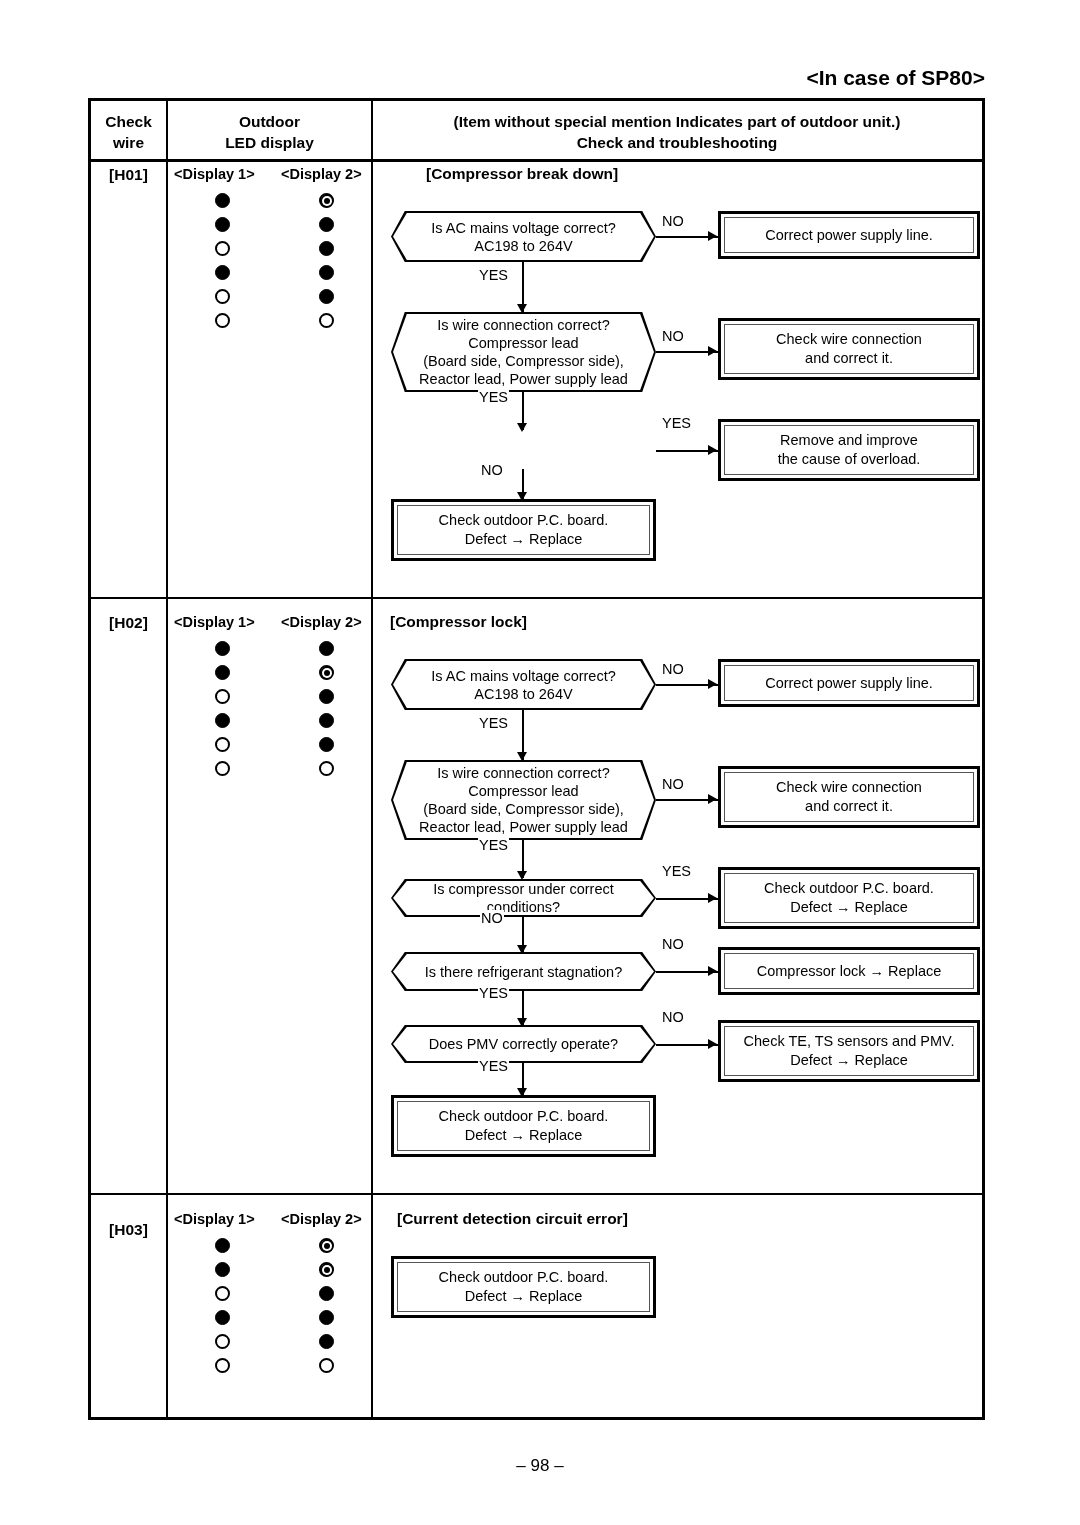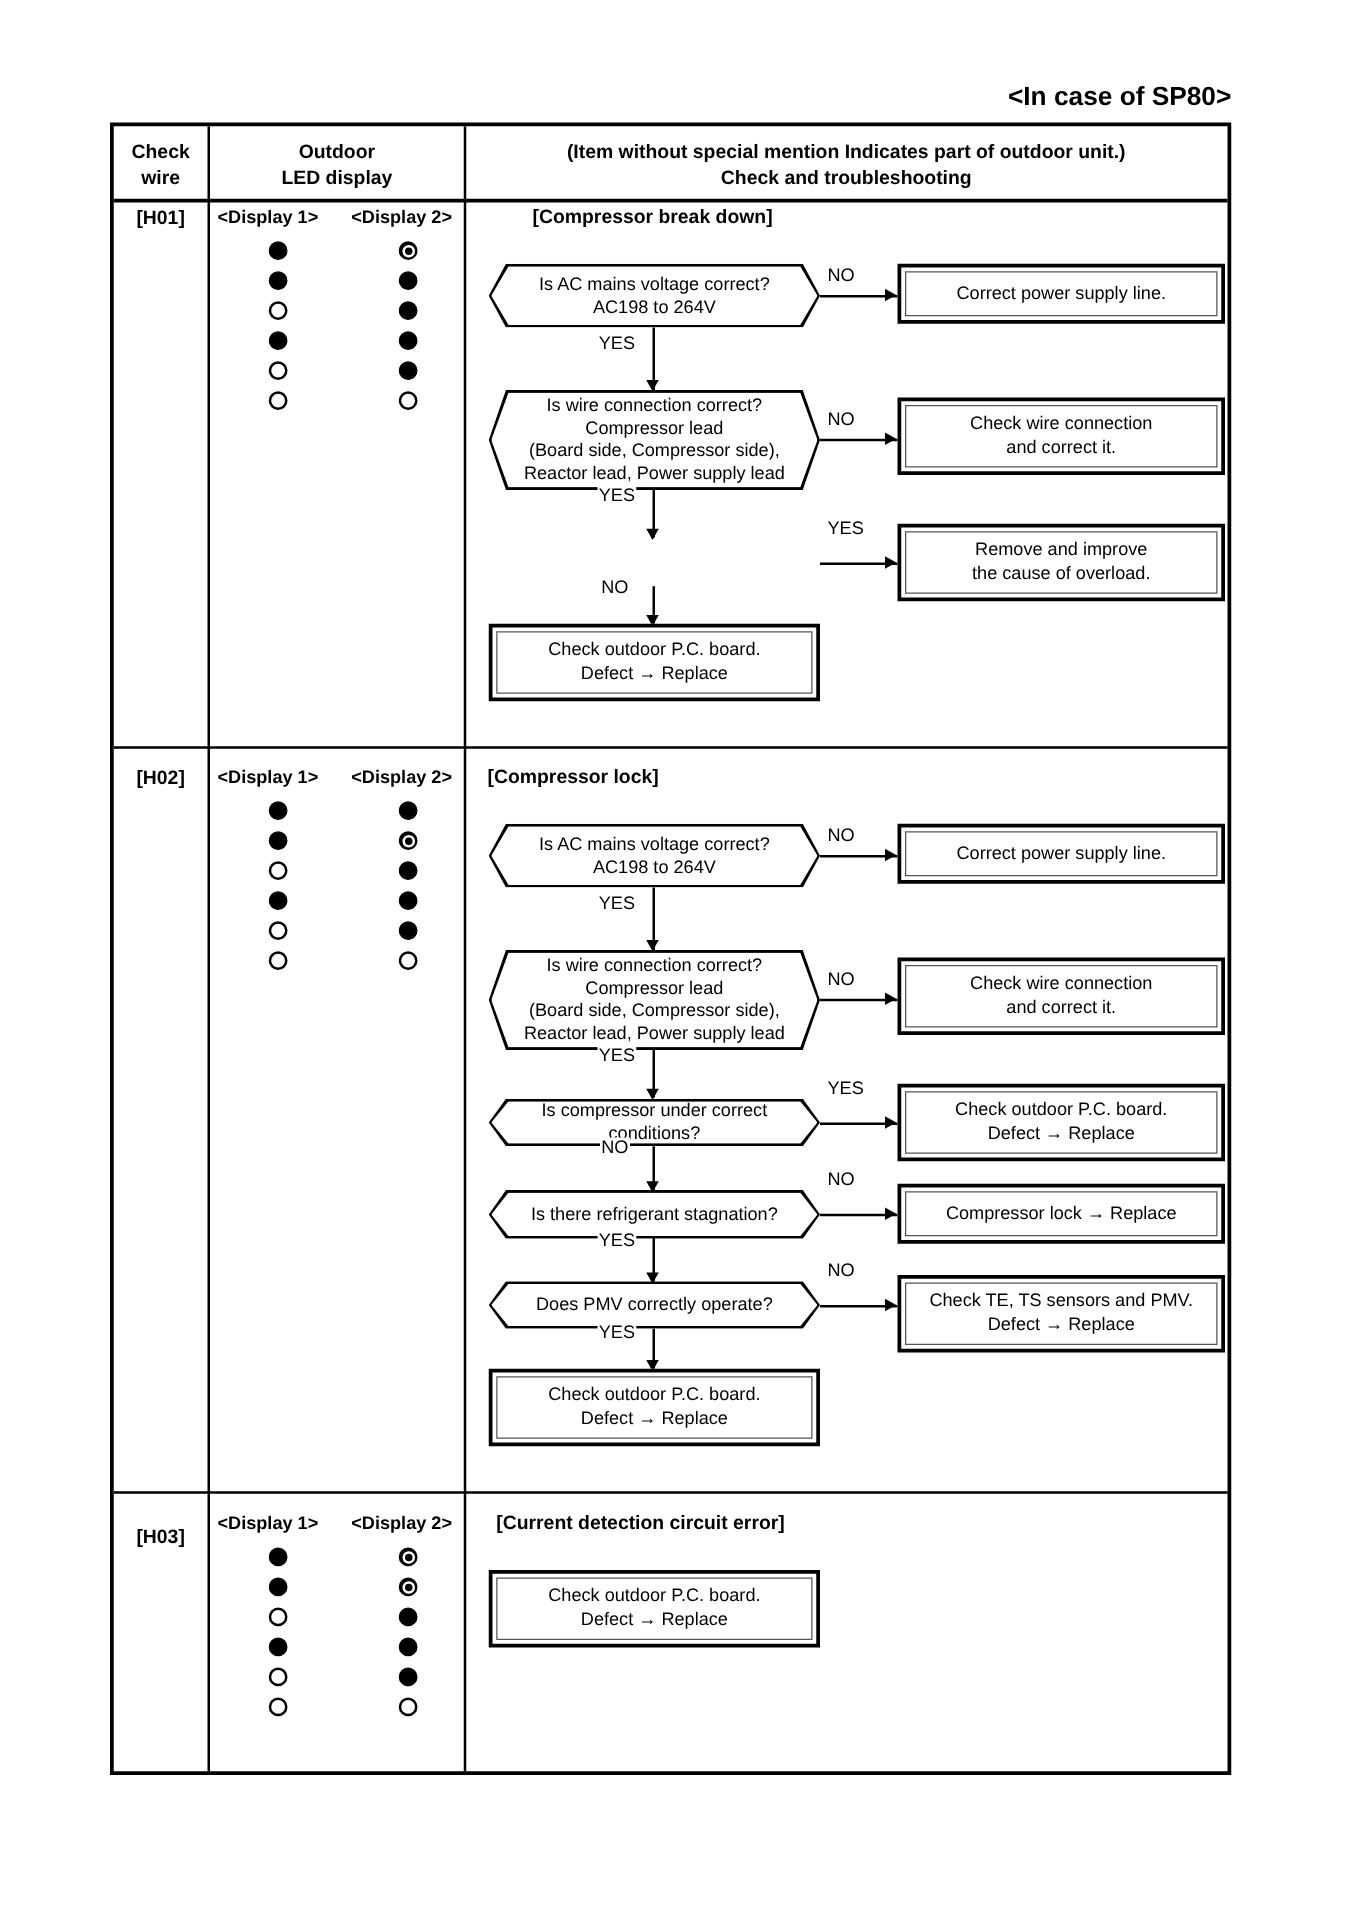--- a/index.html
+++ b/index.html
@@ -400,14 +400,15 @@
       <div class="abox-in">
         <div>
           <div>Check outdoor P.C. board.</div>
           <div>Defect → Replace</div>
         </div>
       </div>
     </div>
 
   </div>
 
+  <div class="pageno">– 98 –</div>
 
 </div>
 
 </body></html>

